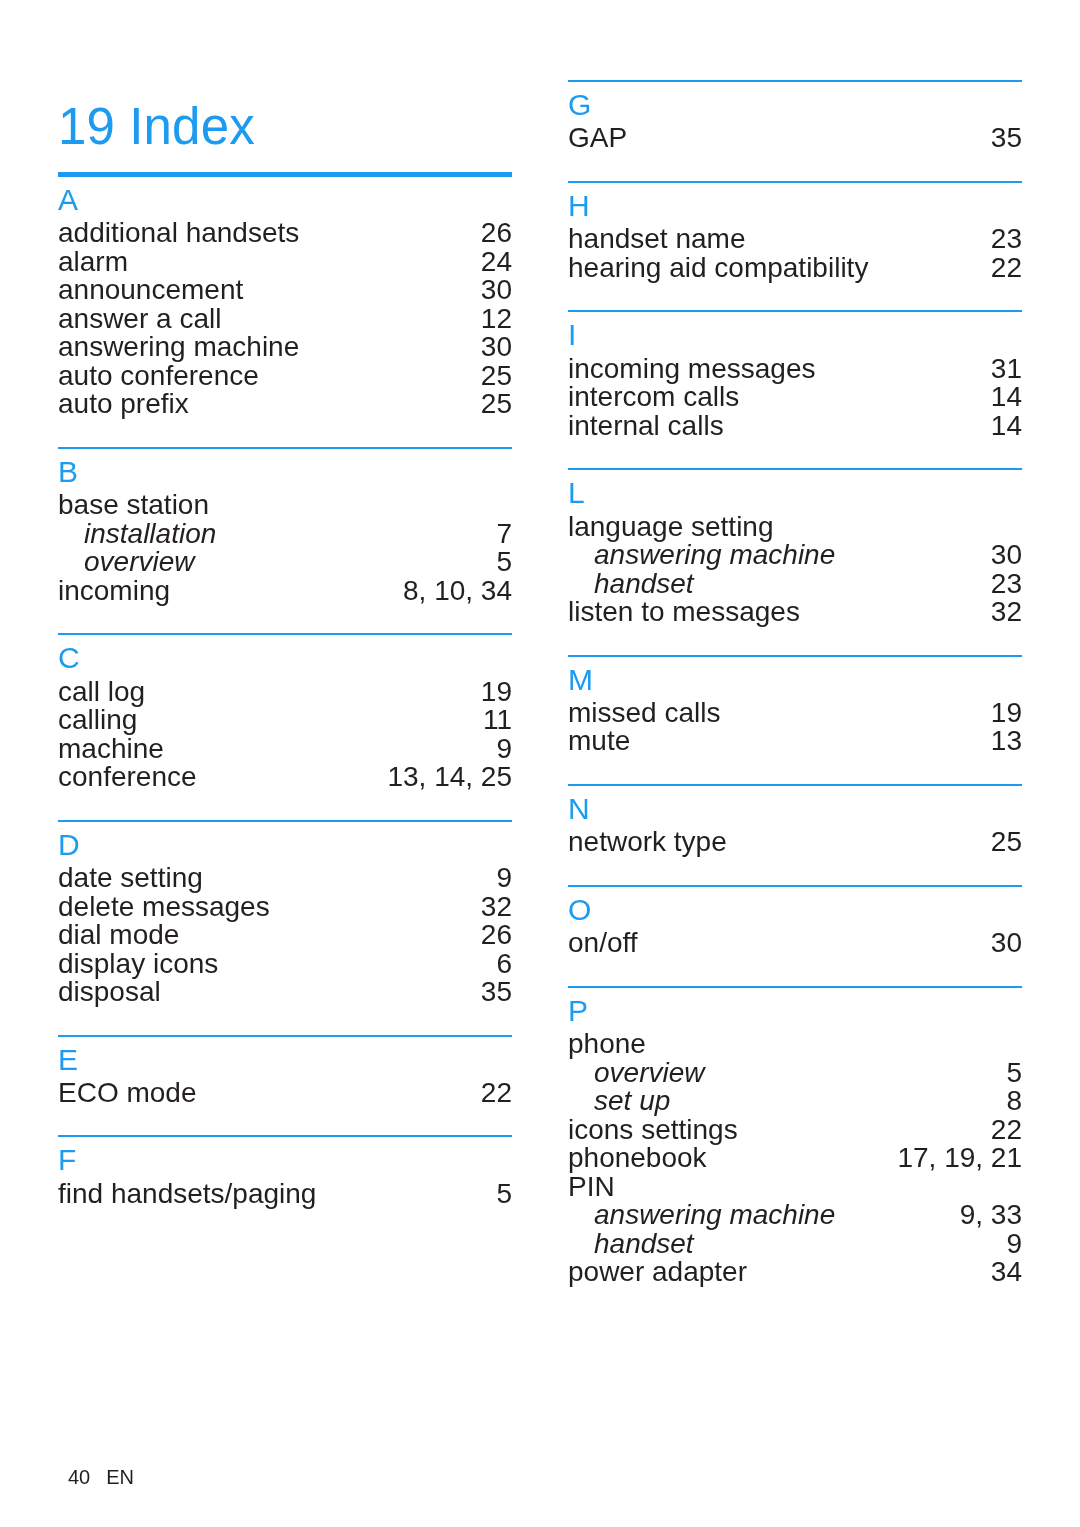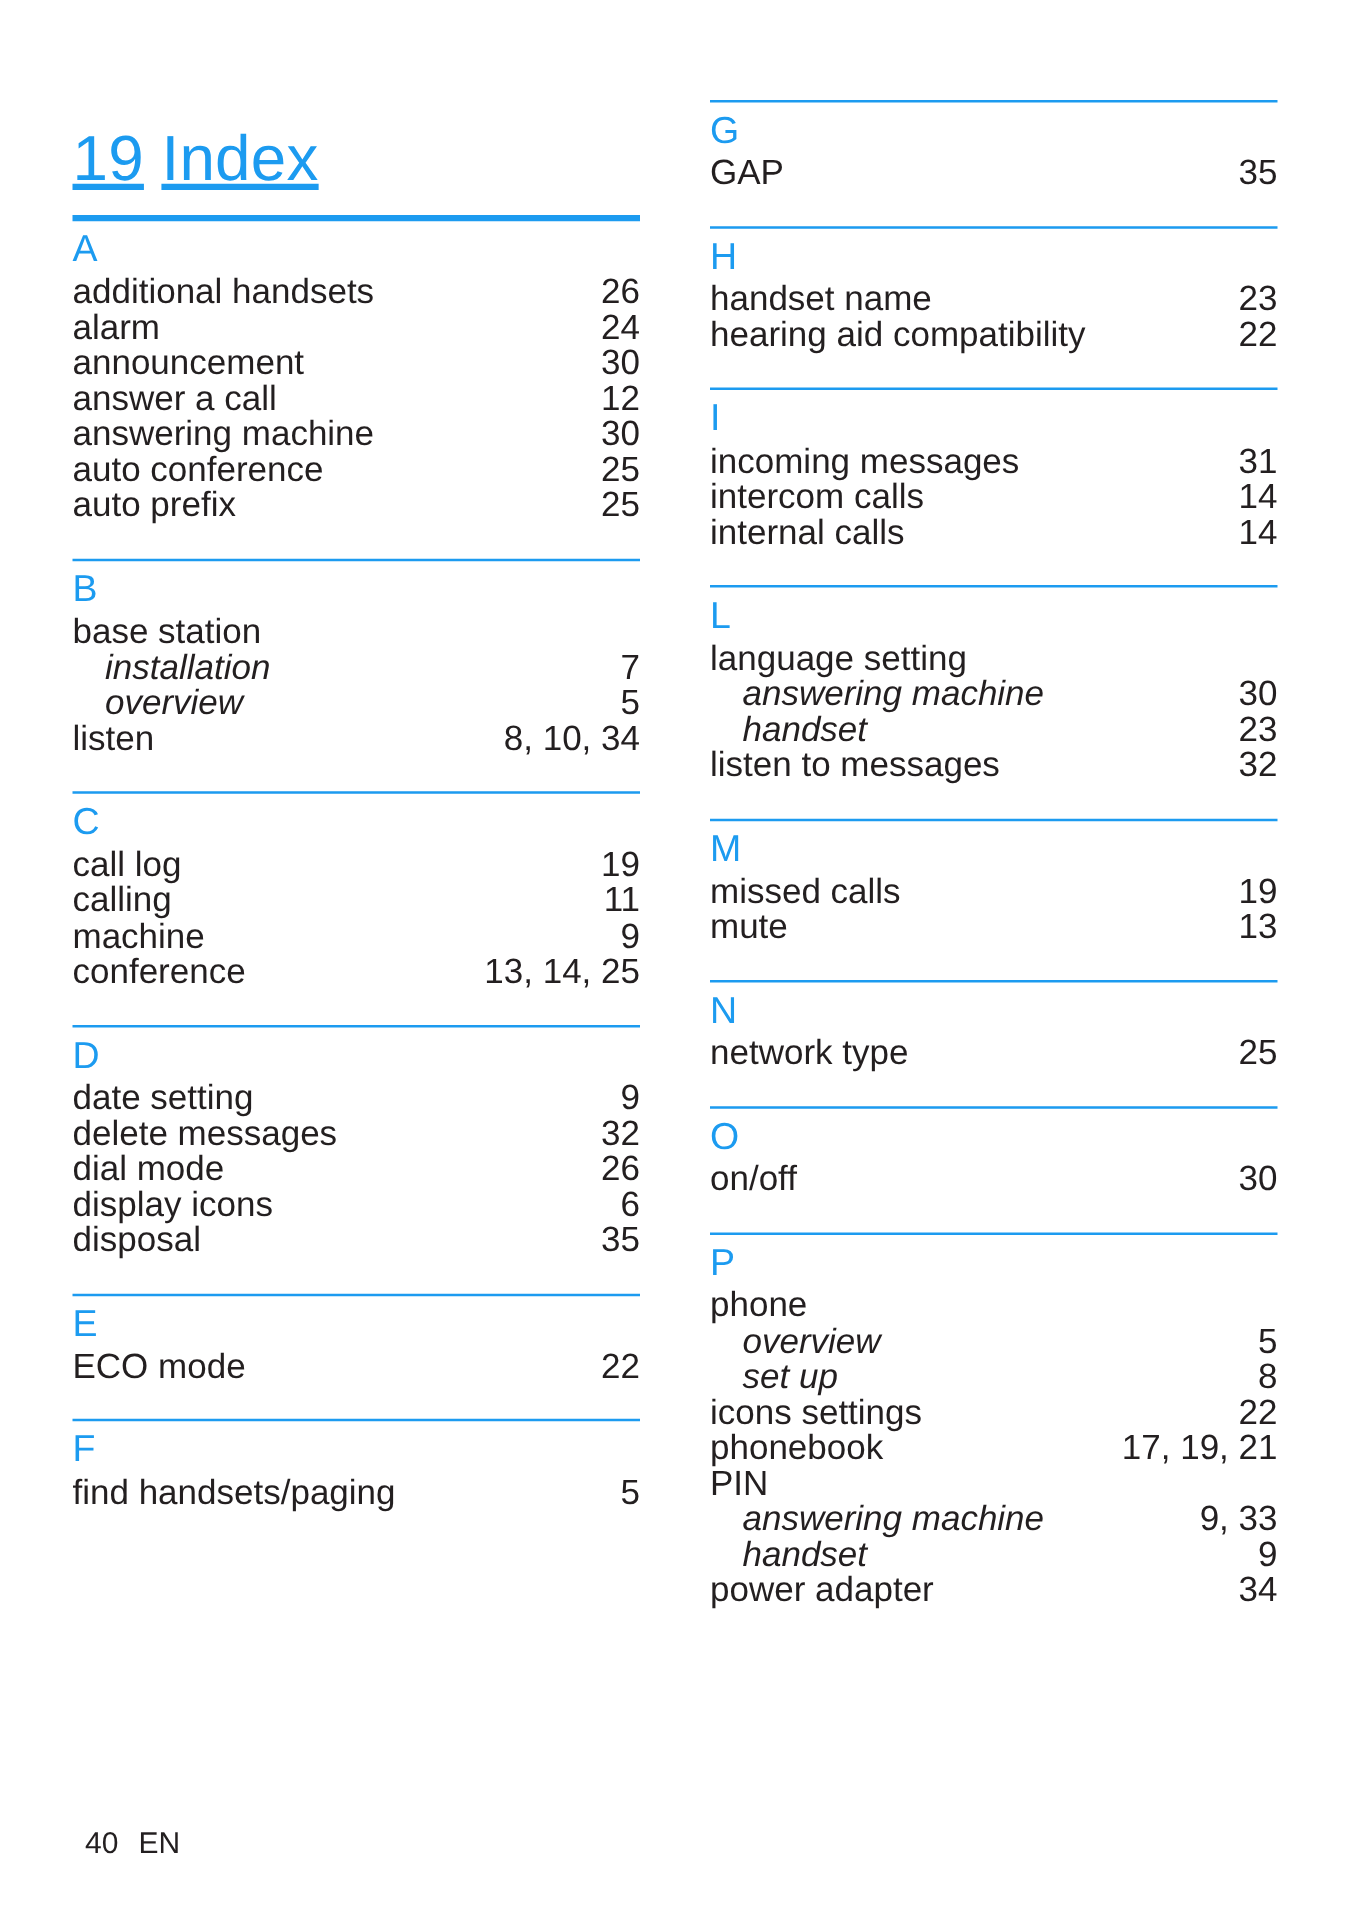--- a/index.html
+++ b/index.html
@@ -27,21 +27,20 @@
   .page-title {
     position: absolute;
     left: 58px;
     top: 66px;
     font-size: 51px;
     font-weight: 400;
     color: #1c9bf0;
     letter-spacing: 0.2px;
     line-height: 1.05;
     white-space: nowrap;
-    text-decoration: underline;
   }
   .page-title .num {
     margin-right: 14px;
   }
 
   
   .columns {
     position: absolute;
     left: 0;
     top: 0;
@@ -103,21 +102,21 @@
   .entry.sub .label {
     padding-left: 26px;
     font-style: italic;
   }
 
   
   .footer {
     position: absolute;
     left: 68px;
     bottom: 38px;
-    font-size: 24px;
+    font-size: 20px;
     color: #231f20;
     white-space: nowrap;
   }
   .footer .pagenum { margin-right: 16px; }
 </style>
 </head>
 <body>
 
 <div class="page">
 
@@ -180,21 +179,21 @@
               <span class="label">installation</span>
               <span class="dots"></span>
               <span class="pages">7</span>
             </div>
             <div class="entry sub">
               <span class="label">overview</span>
               <span class="dots"></span>
               <span class="pages">5</span>
             </div>
             <div class="entry">
-              <span class="label">listen</span>
+              <span class="label">incoming</span>
               <span class="dots"></span>
               <span class="pages">8, 10, 34</span>
             </div>
           </div>
         </div>
         <div class="section">
           <div class="rule"></div>
           <div class="section-letter">C</div>
           <div class="entries">
             <div class="entry">

